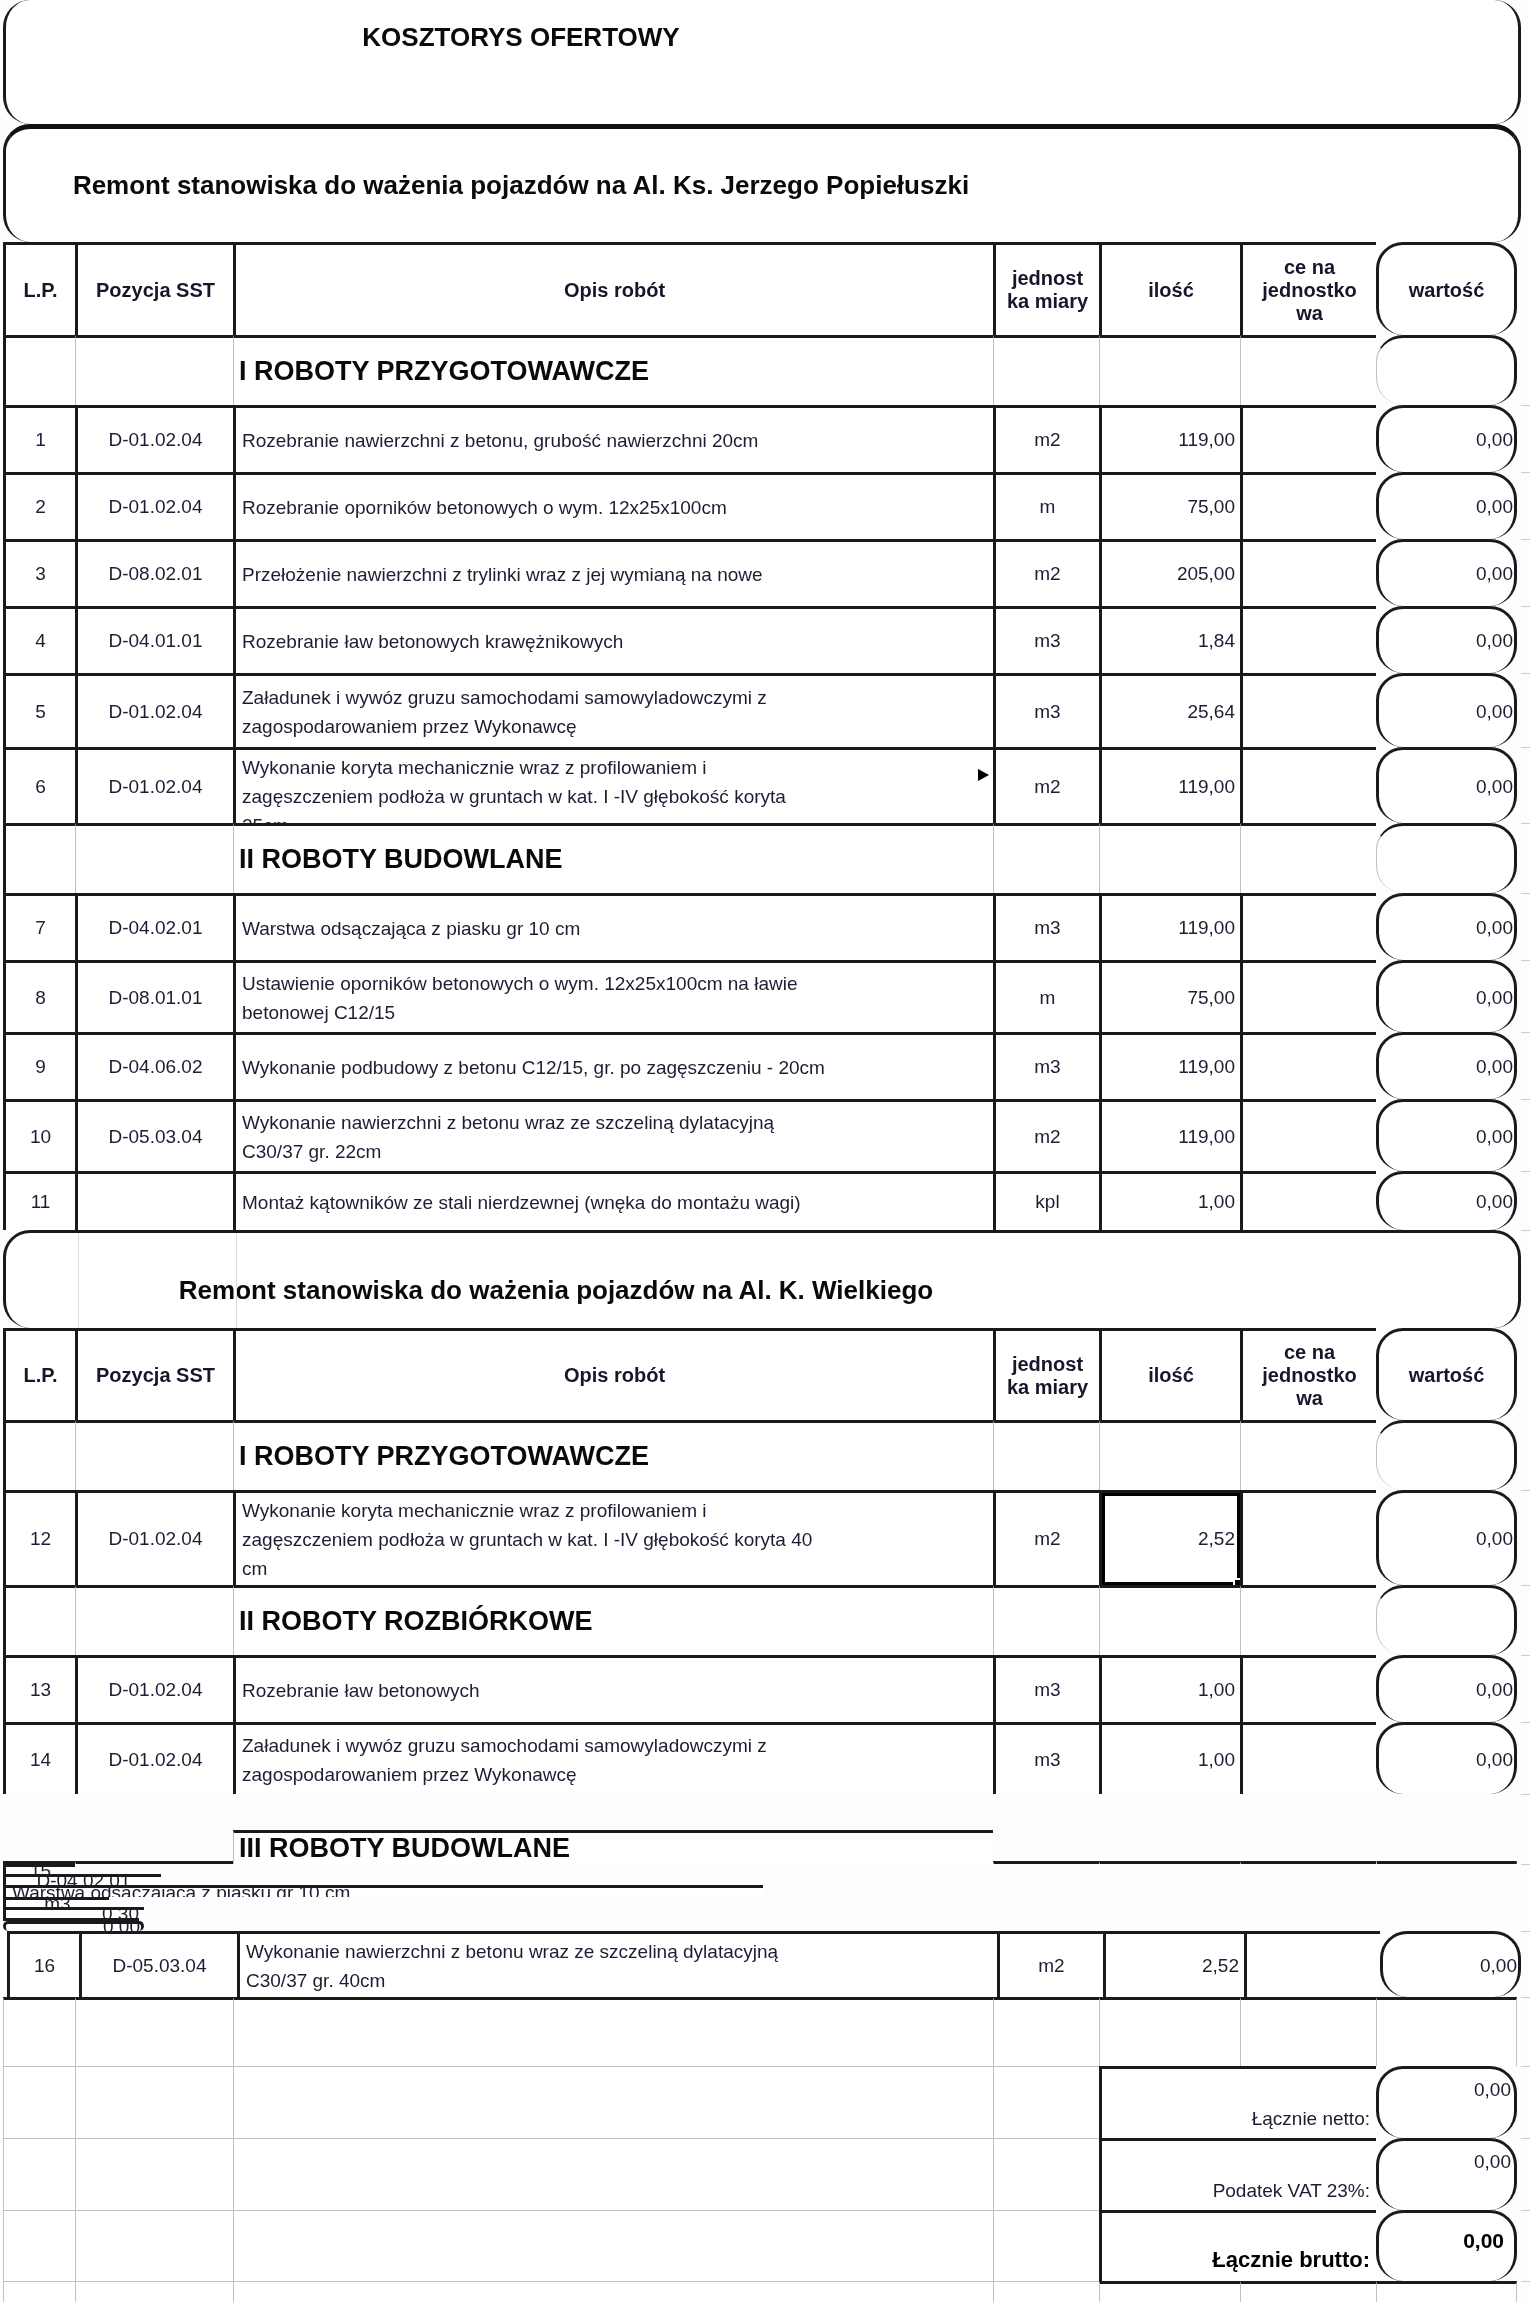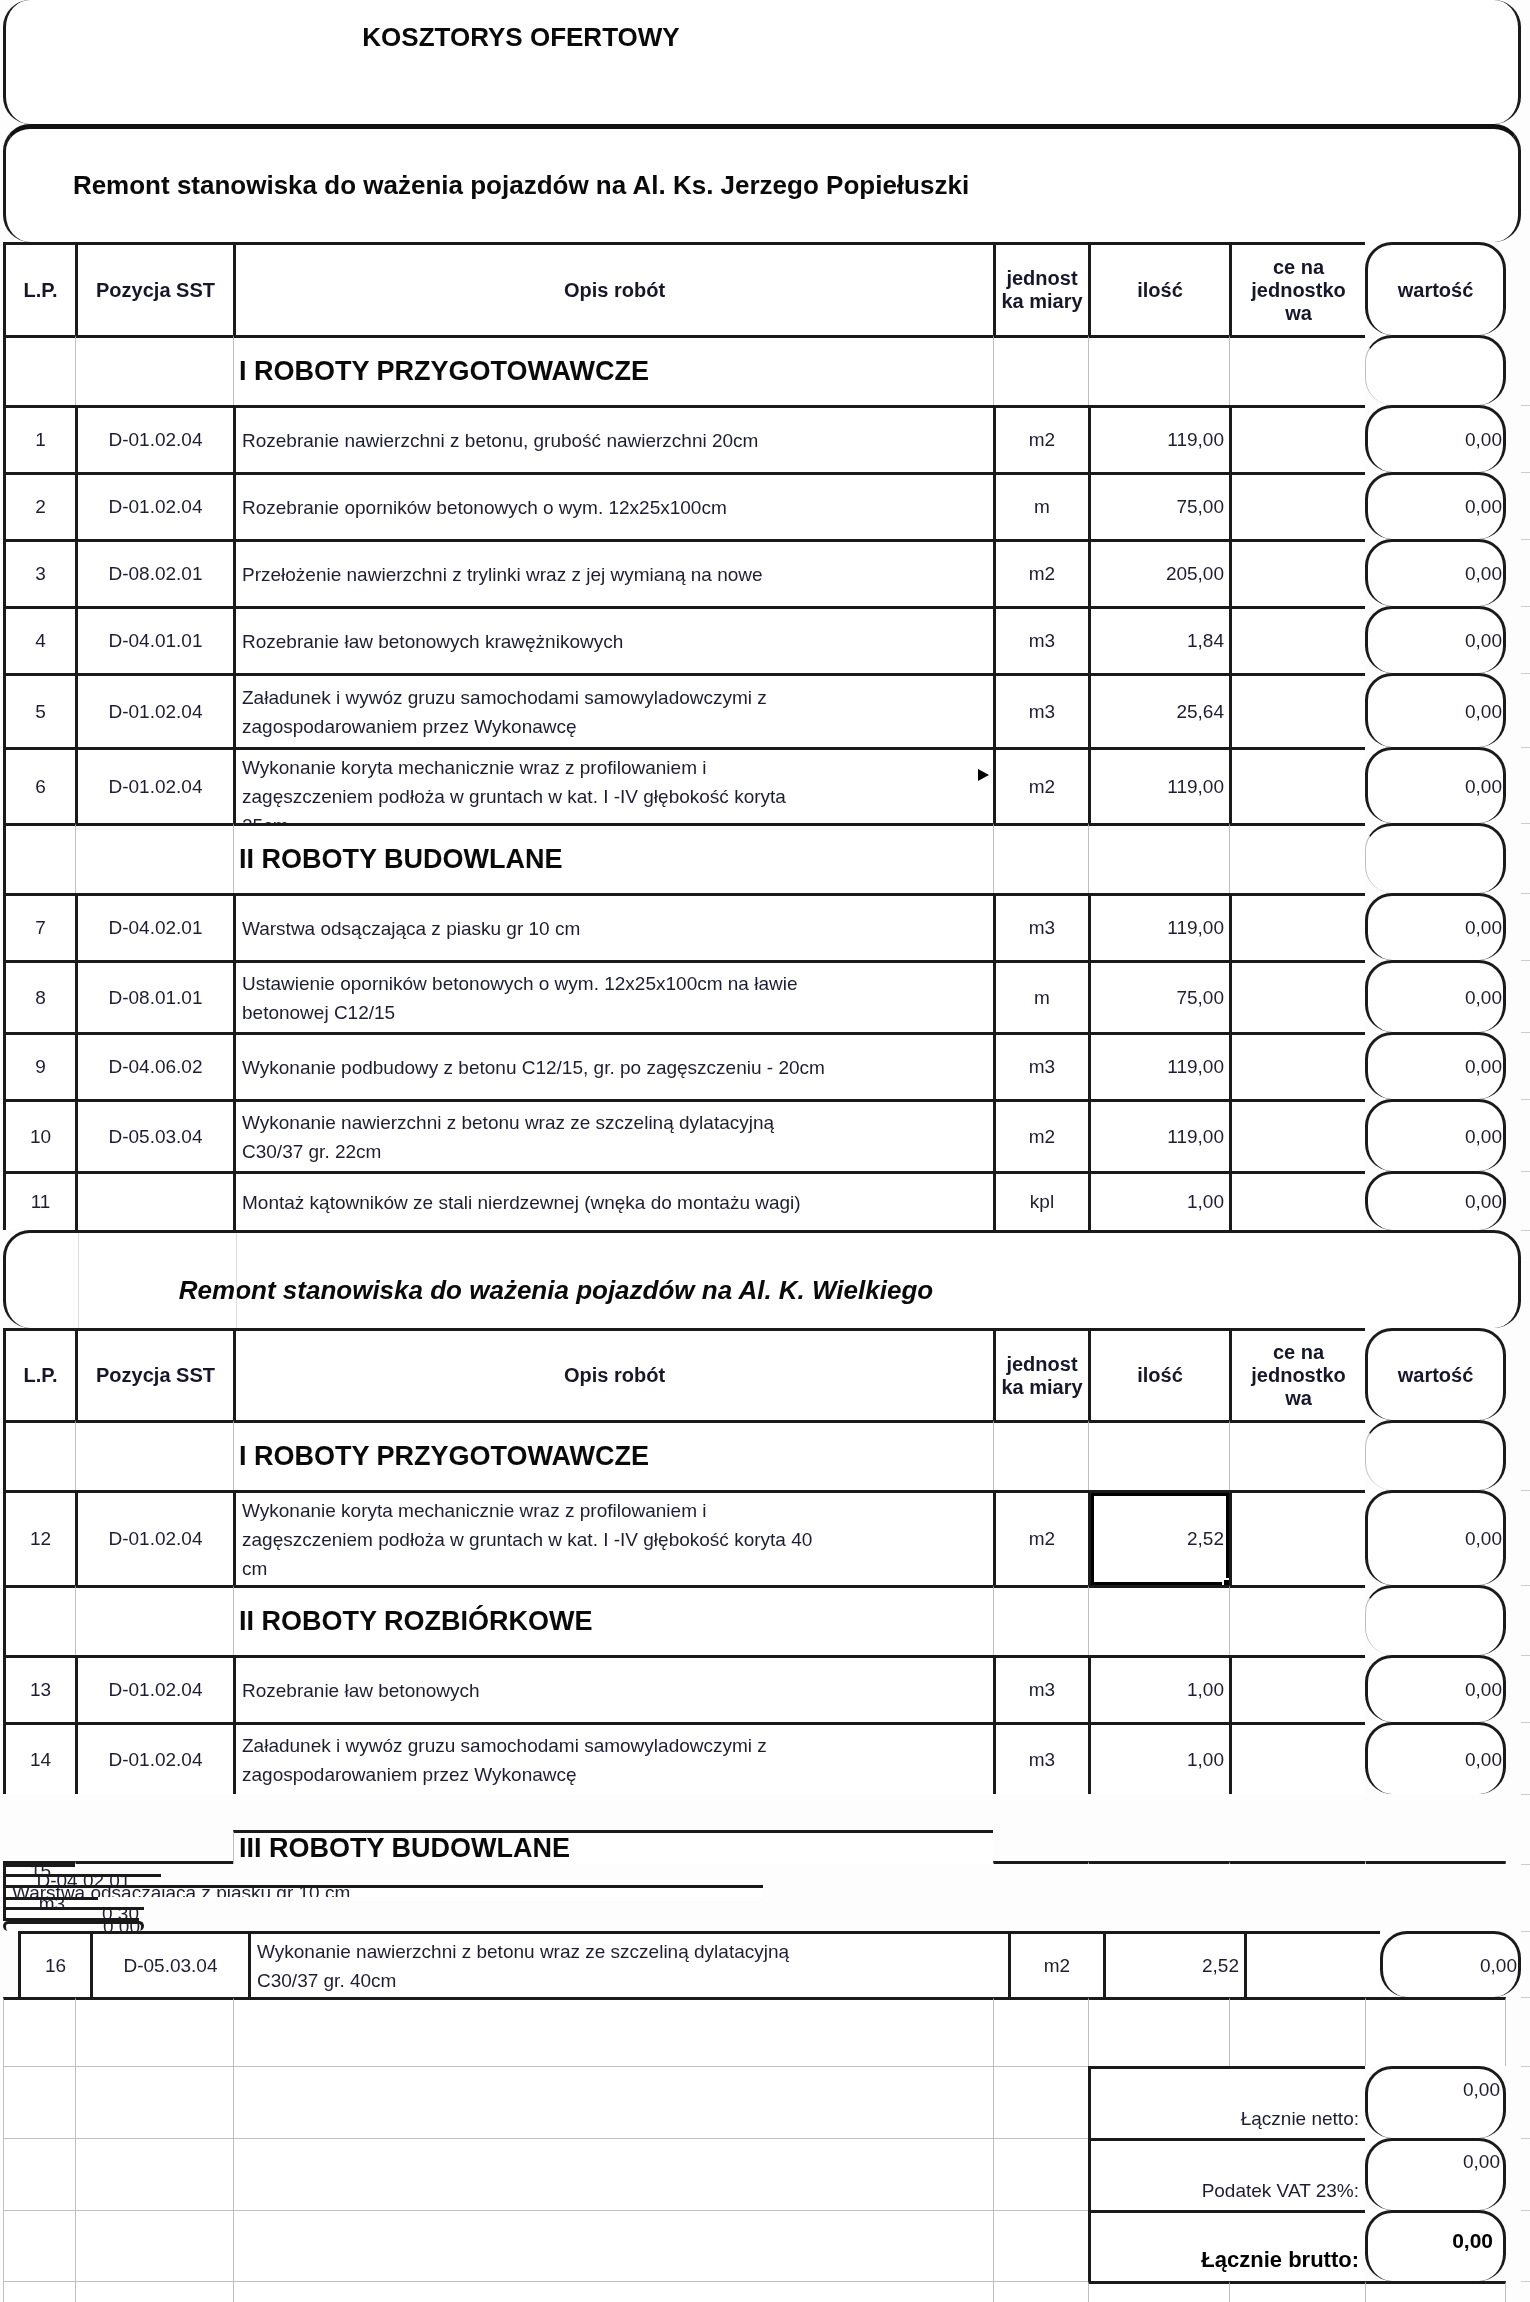--- a/index.html
+++ b/index.html
@@ -7,41 +7,41 @@
          font-family:"Liberation Sans",sans-serif;color:#1c1c30;overflow:hidden;}
   .tbl{position:absolute;left:3px;top:0;width:1518px;}
   .row{display:flex;box-sizing:border-box;align-items:stretch;}
   .c{box-sizing:border-box;display:flex;background:#fff;overflow:hidden;}
   
   .bl-d{border-left:3px solid #1a1a1a;} .bl-l{border-left:1px solid #c0c0c0;}
   .bt-d{border-top:3px solid #1a1a1a;}  .bt-l{border-top:1px solid #c0c0c0;}
   .bt-x{border-top:5px solid #111;}
   .br-d{border-right:3px solid #1a1a1a;border-radius:27px;} .br-l{border-right:1px solid #c0c0c0;}
   
-  .cl{width:72px;} .cs{width:158px;} .co{width:760px;} .cj{width:95px;}
+  .cl{width:72px;} .cs{width:158px;} .co{width:760px;} .cj{width:106px;}
   .ci{width:141px;} .cc{width:136px;} .cw{width:141px;}
   .ct{width:1518px;} .clab{width:277px;} .cval{width:141px;}
   
   .cen{align-items:center;justify-content:center;text-align:center;}
   .lft{align-items:center;justify-content:flex-start;padding:0 6px;}
   .num{align-items:center;justify-content:flex-end;padding-right:5px;}
   .wart{padding-right:1px;}
   .v{font-size:19px;color:#1d1d33;}
   .opis-t{font-size:19px;line-height:29px;white-space:pre-line;color:#1d1d33;}
   .clip{align-items:flex-start;padding-top:3px;}
   .hdr{font-weight:bold;font-size:20px;line-height:23px;color:#17172c;
        white-space:pre-line;align-items:center;justify-content:center;text-align:center;}
   .sec-label{font-weight:bold;font-size:27px;color:#0a0a0a;white-space:nowrap;}
   .sec-cell{align-items:center;justify-content:flex-start;padding-left:5px;}
   .title-cell{position:relative;}
   .title-inner{width:1030px;text-align:center;font-weight:bold;font-size:26px;color:#0a0a0a;}
   .title3-inner{width:1100px;}
   .t1{align-items:flex-start;padding-top:22px;}
   .t2{align-items:center;}
-  .t3{align-items:center;padding-top:20px;font-style:italic;}
+  .t3{align-items:center;padding-top:20px;}
   .faintv{position:absolute;top:0;bottom:0;width:1px;background:#dcdcdc;}
   
   .sum-label{flex-direction:column;justify-content:flex-end;align-items:flex-end;
              padding:2px 6px 8px 2px;font-size:19px;color:#1d1d33;}
   .sum-value{justify-content:flex-end;align-items:flex-start;padding:10px 3px 0 0;
              font-size:19px;color:#1d1d33;}
   .sum-bold{font-weight:bold;font-size:22px;color:#000;}
   .sum-bold-val{font-weight:bold;font-size:21px;color:#000;padding-right:10px;padding-top:16px;}
   
   .sel-border{position:absolute;left:-2px;top:-2px;right:-2px;bottom:-2px;

